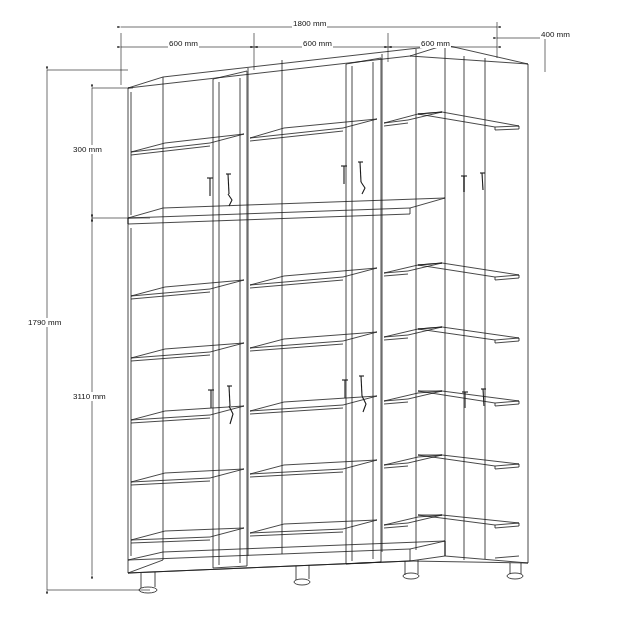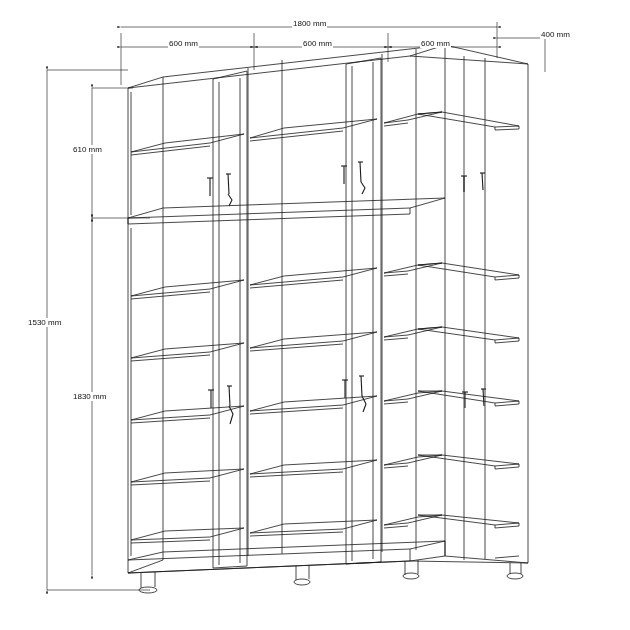--- a/index.html
+++ b/index.html
@@ -230,19 +230,19 @@
   <div class="dim-label" style="left:292px; top:19px;">1800 mm</div>
 
   <div class="dim-label" style="left:168px; top:39px;">600 mm</div>
 
   <div class="dim-label" style="left:302px; top:39px;">600 mm</div>
 
   <div class="dim-label" style="left:420px; top:39px;">600 mm</div>
 
   <div class="dim-label" style="left:508px; top:30px;margin-left:32px;">400 mm</div>
 
-  <div class="dim-label" style="left:72px; top:145px;">610 mm</div>
-
-  <div class="dim-label" style="left:27px; top:318px;">1530 mm</div>
-
-  <div class="dim-label" style="left:72px; top:392px;">1830 mm</div>
+  <div class="dim-label" style="left:72px; top:145px;">300 mm</div>
+
+  <div class="dim-label" style="left:27px; top:318px;">1790 mm</div>
+
+  <div class="dim-label" style="left:72px; top:392px;">3110 mm</div>
 
 </div>
 
 </body></html>

